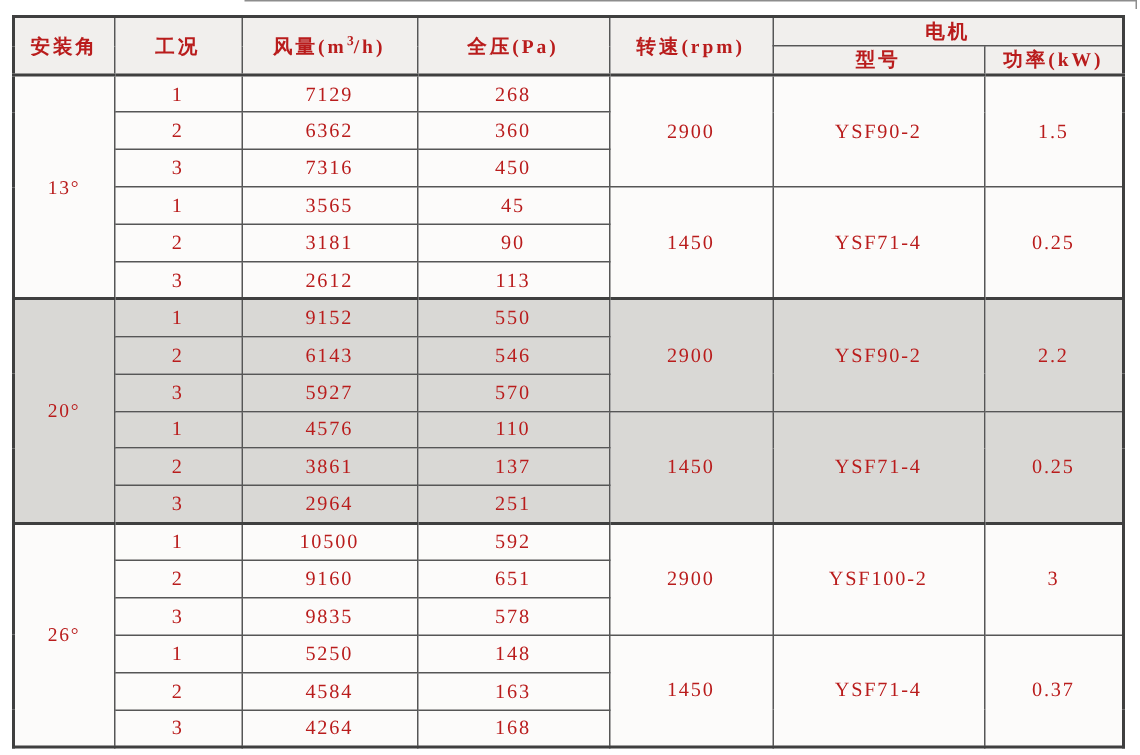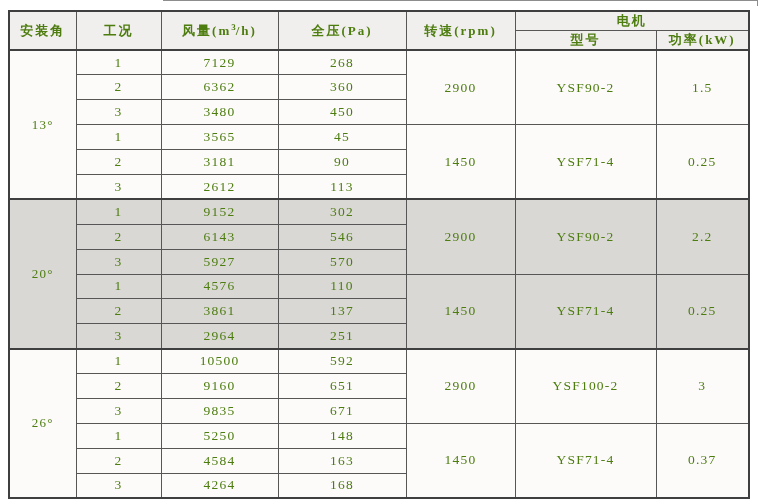--- a/index.html
+++ b/index.html
@@ -7,21 +7,21 @@
     padding: 0;
     background: #ffffff;
   }
   .canvas {
     position: relative;
     width: 760px;
     height: 503px;
     background: #ffffff;
     overflow: hidden;
     font-family: "Liberation Serif", "DejaVu Serif", serif;
-    color: #4d7c0f;
+    color: #b91c1c;
   }
   .top-line {
     position: absolute;
     left: 163px;
     top: 0;
     width: 595px;
     height: 1px;
     background: #8d8d8d;
   }
   .top-line-tick {
@@ -116,21 +116,21 @@
           <td rowspan="3">YSF90-2</td>
           <td rowspan="3">1.5</td>
         </tr>
         <tr>
           <td>2</td>
           <td>6362</td>
           <td>360</td>
         </tr>
         <tr>
           <td>3</td>
-          <td>3480</td>
+          <td>7316</td>
           <td>450</td>
         </tr>
         <tr>
           <td>1</td>
           <td>3565</td>
           <td>45</td>
           <td rowspan="3">1450</td>
           <td rowspan="3">YSF71-4</td>
           <td rowspan="3">0.25</td>
         </tr>
@@ -141,21 +141,21 @@
         </tr>
         <tr>
           <td>3</td>
           <td>2612</td>
           <td>113</td>
         </tr>
         <tr class="shaded block-start">
           <td rowspan="6" class="angle-cell">20°</td>
           <td>1</td>
           <td>9152</td>
-          <td>302</td>
+          <td>550</td>
           <td rowspan="3">2900</td>
           <td rowspan="3">YSF90-2</td>
           <td rowspan="3">2.2</td>
         </tr>
         <tr class="shaded">
           <td>2</td>
           <td>6143</td>
           <td>546</td>
         </tr>
         <tr class="shaded">
@@ -191,21 +191,21 @@
           <td rowspan="3">3</td>
         </tr>
         <tr>
           <td>2</td>
           <td>9160</td>
           <td>651</td>
         </tr>
         <tr>
           <td>3</td>
           <td>9835</td>
-          <td>671</td>
+          <td>578</td>
         </tr>
         <tr>
           <td>1</td>
           <td>5250</td>
           <td>148</td>
           <td rowspan="3">1450</td>
           <td rowspan="3">YSF71-4</td>
           <td rowspan="3">0.37</td>
         </tr>
         <tr>

